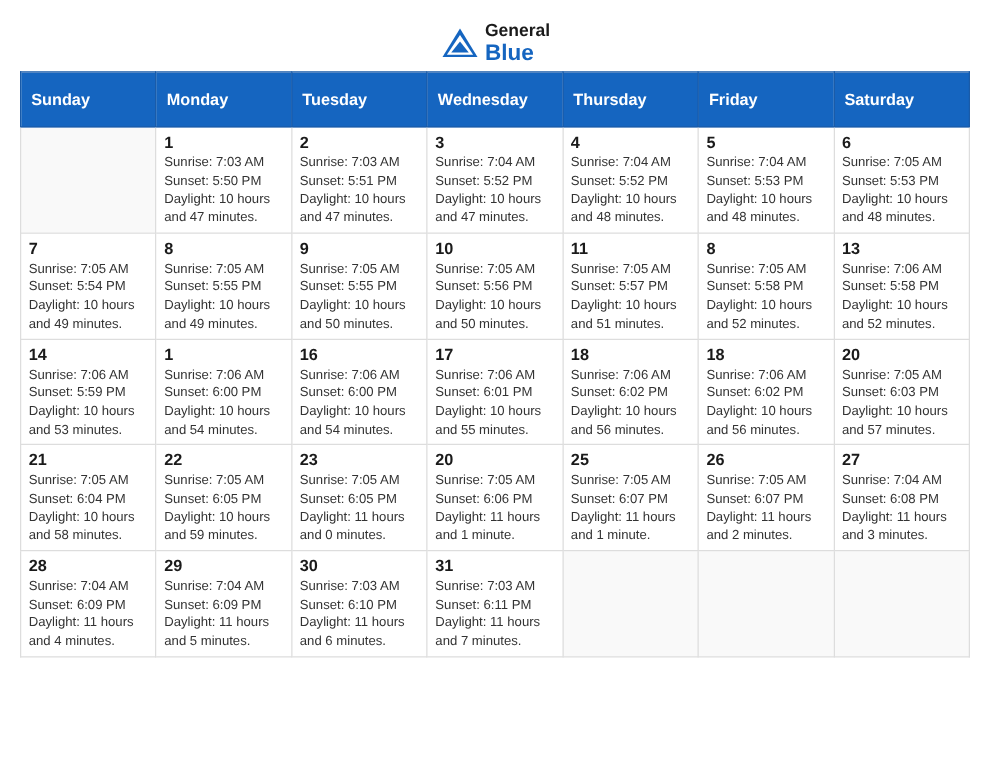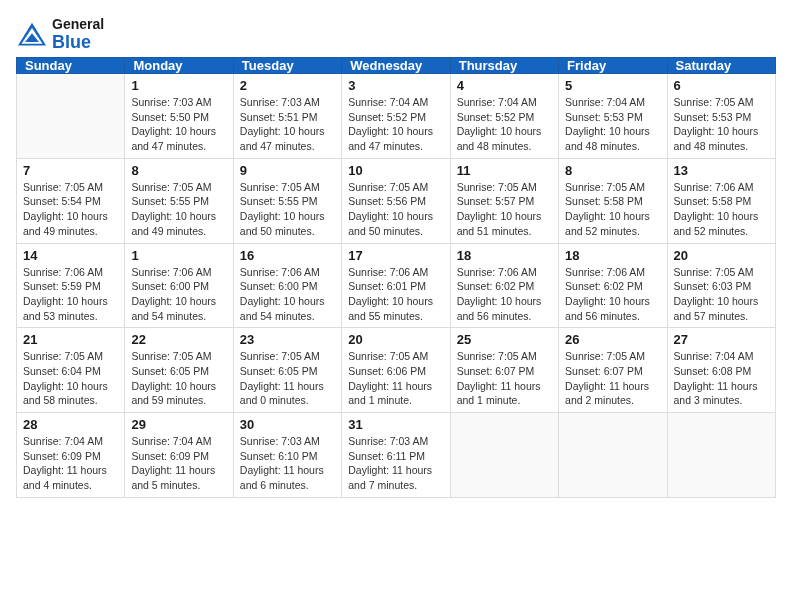--- a/index.html
+++ b/index.html
@@ -5,21 +5,21 @@
     * { box-sizing: border-box; margin: 0; padding: 0; }
     body {
       font-family: Arial, sans-serif;
       background: #fff;
       width: 792px;
       min-height: 612px;
       padding: 16px;
     }
     .header {
       display: flex;
-      justify-content: flex-start;
+      justify-content: center;
       align-items: flex-start;
       margin-bottom: 4px;
     }
     .logo {
       display: flex;
       align-items: center;
       gap: 4px;
     }
     .logo-icon {
       width: 32px;
@@ -40,21 +40,21 @@
     .calendar {
       width: 100%;
       border-collapse: collapse;
       border: 1px solid #ccc;
     }
     .calendar th {
       background: #1565c0;
       color: #fff;
       font-size: 13px;
       font-weight: 600;
-      padding: 0 8px;
+      padding: 14px 8px;
       text-align: left;
       border: 1px solid #1a5ba8;
     }
     .calendar td {
       vertical-align: top;
       padding: 4px 6px;
       border: 1px solid #ddd;
       width: calc(100% / 7);
       min-height: 80px;
       font-size: 11px;

